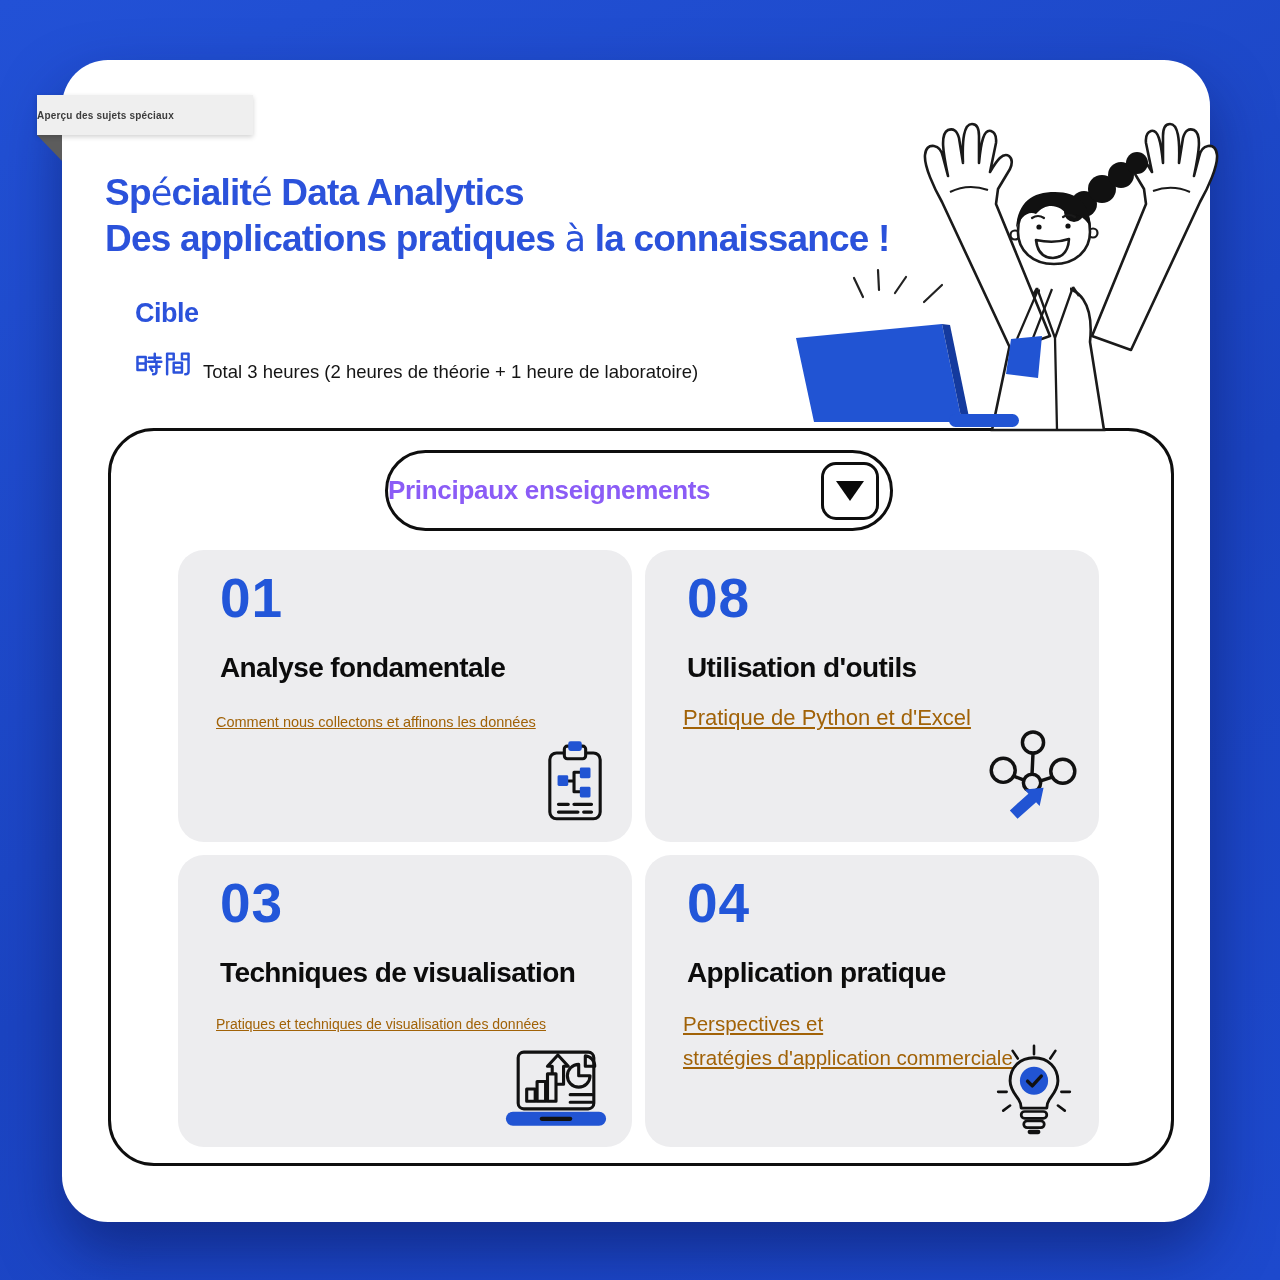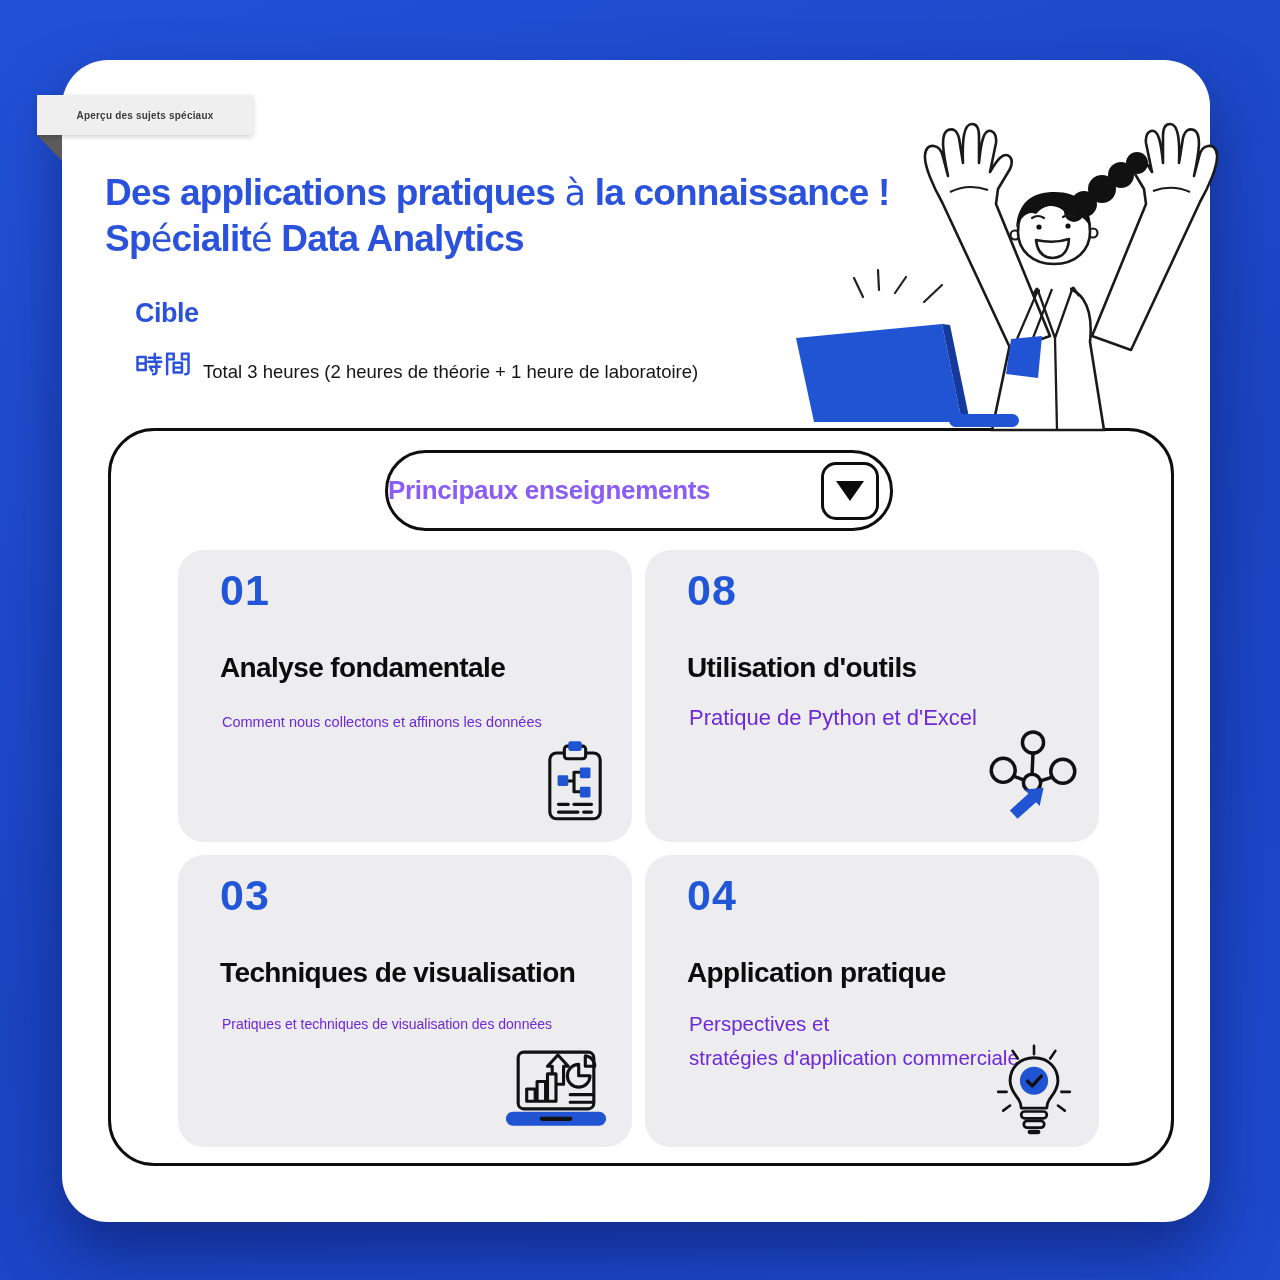--- a/index.html
+++ b/index.html
@@ -1,62 +1,62 @@
 <!DOCTYPE html>
 <html><head>
 <meta charset="utf-8">
 <style>
   html,body{margin:0;padding:0;width:1280px;height:1280px;overflow:hidden;
     font-family:"Liberation Sans","DejaVu Sans",sans-serif;}
   .bg{position:absolute;inset:0;background:linear-gradient(155deg,#2251d6 0%,#1b44c2 55%,#1d49cd 100%);}
   .sheet{position:absolute;left:62px;top:60px;width:1148px;height:1162px;background:#ffffff;
     border-radius:46px;box-shadow:0 30px 60px rgba(8,18,80,.5);}
   .tab{position:absolute;left:37px;top:95px;width:216px;height:40px;background:#efefef;
-    box-shadow:0 2px 5px rgba(0,0,0,.18);display:flex;align-items:center;justify-content:center;
+    box-shadow:0 2px 5px rgba(0,0,0,.18);display:flex;align-items:center;justify-content:flex-start;
     font-size:10px;font-weight:700;color:#3c3c3c;letter-spacing:.2px;z-index:6;}
   .fold{position:absolute;left:37px;top:135px;width:25px;height:26px;background:#5c5c5c;
     clip-path:polygon(0 0,100% 0,100% 100%);z-index:5;}
   .title{position:absolute;left:105px;top:170px;width:920px;font-size:37px;line-height:46px;
     font-weight:800;letter-spacing:-0.8px;color:#2b52db;z-index:3;}
   .title .alt{font-family:"DejaVu Sans",sans-serif;font-weight:400;font-size:.95em;}
   .meta-row{position:absolute;left:135px;display:flex;align-items:flex-end;z-index:3;}
   .meta-label{color:#2b52db;font-weight:800;font-size:27px;letter-spacing:-0.5px;width:68px;}
   .meta-text{color:#151515;font-size:18.5px;padding-bottom:3px;}
   .illu{position:absolute;left:784px;top:92px;z-index:4;}
   .panel{position:absolute;left:108px;top:428px;width:1066px;height:738px;border:3px solid #0e0e0e;
     border-radius:46px;background:#fff;box-sizing:border-box;z-index:2;}
   .pill{position:absolute;left:385px;top:450px;width:508px;height:81px;border:3px solid #0e0e0e;
     border-radius:41px;background:#fff;box-sizing:border-box;z-index:5;display:flex;align-items:center;}
   .pill-label{flex:1;text-align:left;padding-right:58px;font-size:26px;font-weight:800;color:#8b5cf6;letter-spacing:-0.3px;}
   .dd-btn{position:absolute;right:11px;top:9px;width:58px;height:58px;border:3px solid #0e0e0e;border-radius:15px;
     background:#fff;box-sizing:border-box;display:flex;align-items:center;justify-content:center;cursor:pointer;}
   .grid-card{position:absolute;width:454px;height:292px;background:#ededef;border-radius:26px;z-index:3;}
   .gc1{left:178px;top:550px;} .gc2{left:645px;top:550px;} .gc3{left:178px;top:855px;} .gc4{left:645px;top:855px;}
-  .num{position:absolute;left:42px;top:16px;font-size:43px;font-weight:800;color:#2256d9;letter-spacing:1px;}
+  .num{position:absolute;left:42px;top:16px;font-size:55px;font-weight:800;color:#2256d9;letter-spacing:1px;}
   .ctitle{position:absolute;left:42px;top:102px;font-size:28px;font-weight:800;color:#0c0c0c;letter-spacing:-0.6px;}
-  .cdesc{position:absolute;left:44px;color:#6d28d9;white-space:pre-line;}
+  .cdesc{position:absolute;left:38px;color:#a16207;white-space:pre-line;text-decoration:underline;}
   .d1{top:164px;font-size:14.5px;} .d2{top:155px;font-size:22px;} .d3{top:161px;font-size:14px;}
   .d4{top:152px;font-size:20.5px;line-height:34px;width:390px;}
   .cicon{position:absolute;}
   .i1{right:26px;bottom:18px;} .i2{right:20px;bottom:14px;} .i3{right:24px;bottom:18px;} .i4{right:24px;bottom:8px;}
   .kanji{display:inline-block;}
 </style>
 </head>
 <body>
 
 <div class="bg"></div>
 <div class="sheet"></div>
 <div class="fold"></div>
 <div class="tab">
   <span>Aperçu des sujets spéciaux</span>
 </div>
 
 <div class="title">
+  <div>Sp<span class="alt">é</span>cialit<span class="alt">é</span> Data Analytics</div>
   <div>Des applications pratiques <span class="alt">à</span> la connaissance !</div>
-  <div>Sp<span class="alt">é</span>cialit<span class="alt">é</span> Data Analytics</div>
 </div>
 
 <div class="meta-row" style="top:298px;gap:27px;">
   <span class="meta-label">Cible</span>
 </div>
 <div class="meta-row" style="top:348px;">
   <span class="meta-label" aria-label="時間">
     <svg class="kanji" width="56" height="31" viewBox="0 0 68 32">
       <g fill="none" stroke="#2b52db" stroke-width="3" stroke-linecap="round" stroke-linejoin="round">
         <path d="M3 8 H13 V24 H3 Z M3 16 H13 M17 9 H31 M24 4 V14 M16 14 H32 M18 20 H30 M26 14 V26 Q26 29 22 29 M19 22 L21 25"></path>

